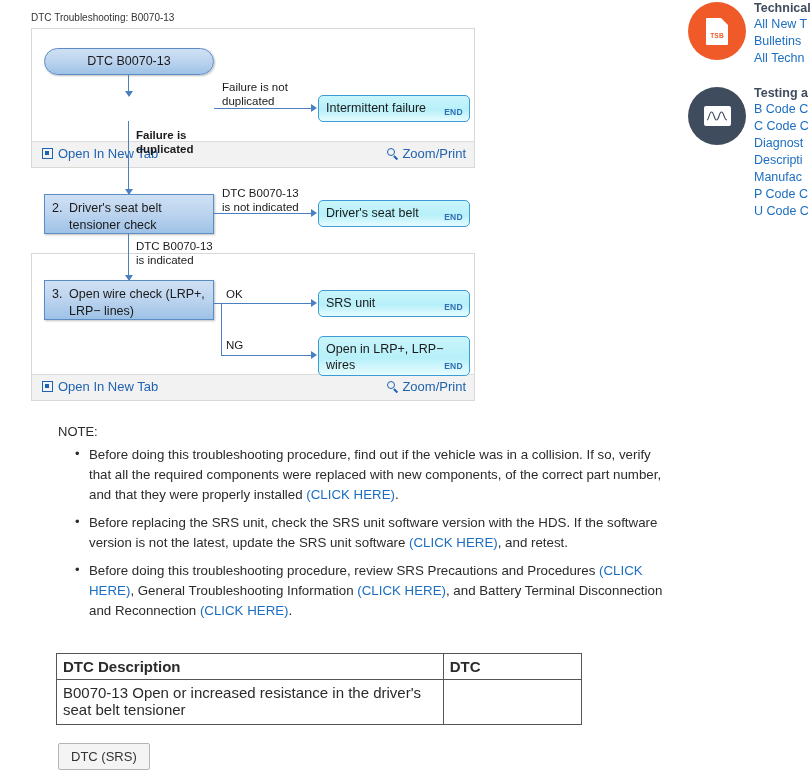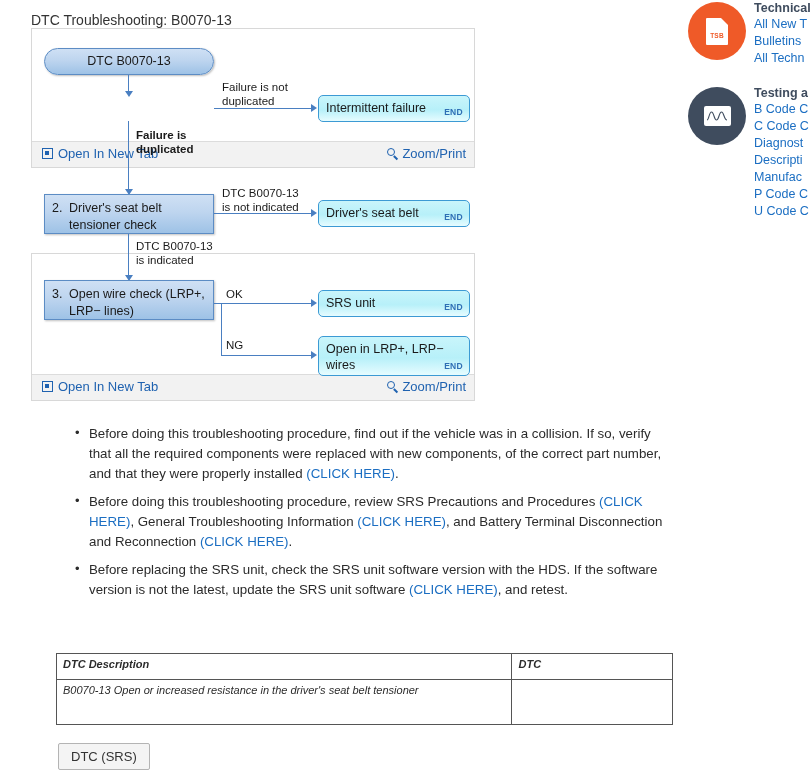--- a/index.html
+++ b/index.html
@@ -23,21 +23,21 @@
     position: absolute;
     left: 0; top: 0;
     width: 686px;
     height: 783px;
   }
 
   .chart-caption {
     position: absolute;
     left: 31px;
     top: 12px;
-    font-size: 14px;
+    font-size: 10px;
     color: #333;
     white-space: nowrap;
   }
 
   
   .fc-panel {
     position: absolute;
     background: #ffffff;
     border: 1px solid #d8d8d8;
     box-sizing: border-box;
@@ -245,24 +245,23 @@
     color: #1b6ec2;
     text-decoration: none;
     cursor: pointer;
   }
 
   
   #dtc-table {
     position: absolute;
     left: 56px;
     top: 653px;
-    width: 617px;
+    width: 526px;
     border-collapse: collapse;
-    font-size: 11px;
-    font-style: italic;
+    font-size: 15px;
   }
   #dtc-table th, #dtc-table td {
     border: 1px solid #555555;
     padding: 4px 6px;
     text-align: left;
     vertical-align: top;
     color: #2b2b2b;
     font-weight: normal;
   }
   #dtc-table th { font-weight: bold; height: 17px; }
@@ -474,24 +473,25 @@
     <div class="edge-label" style="left:226px; top:338px;">NG</div>
 
     <div class="node-end" style="left:318px; top:336px; width:152px; height:40px;">
       <span>Open in LRP+, LRP−</span><br>
       <span>wires</span>
       <span class="end-tag">END</span>
     </div>
   </div>
 
   <div id="doc-body">
+    <div class="note-label">NOTE:</div>
     <ul class="note-list" id="note-list">
         <li><span>Before doing this troubleshooting procedure, find out if the vehicle was in a collision. If so, verify that all the required components were replaced with new components, of the correct part number, and that they were properly installed </span><a class="click-link">(CLICK HERE)</a><span>.</span></li>
+        <li><span>Before replacing the SRS unit, check the SRS unit software version with the HDS. If the software version is not the latest, update the SRS unit software </span><a class="click-link">(CLICK HERE)</a><span>, and retest.</span></li>
         <li><span>Before doing this troubleshooting procedure, review SRS Precautions and Procedures </span><a class="click-link">(CLICK HERE)</a><span>, General Troubleshooting Information </span><a class="click-link">(CLICK HERE)</a><span>, and Battery Terminal Disconnection and Reconnection </span><a class="click-link">(CLICK HERE)</a><span>.</span></li>
-        <li><span>Before replacing the SRS unit, check the SRS unit software version with the HDS. If the software version is not the latest, update the SRS unit software </span><a class="click-link">(CLICK HERE)</a><span>, and retest.</span></li>
       </ul>
   </div>
 
   <table id="dtc-table">
     <thead>
       <tr>
         <th class="col-desc">DTC Description</th>
         <th class="col-dtc">DTC</th>
       </tr>
     </thead>

